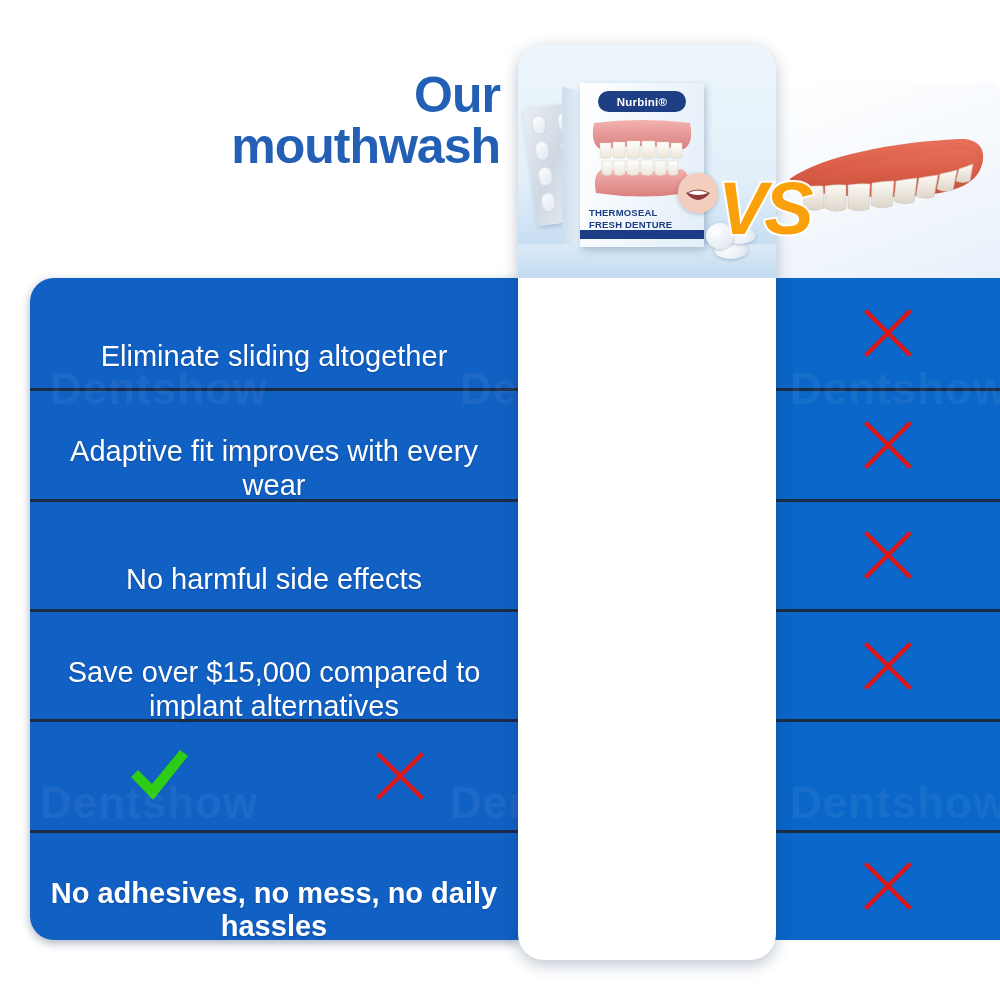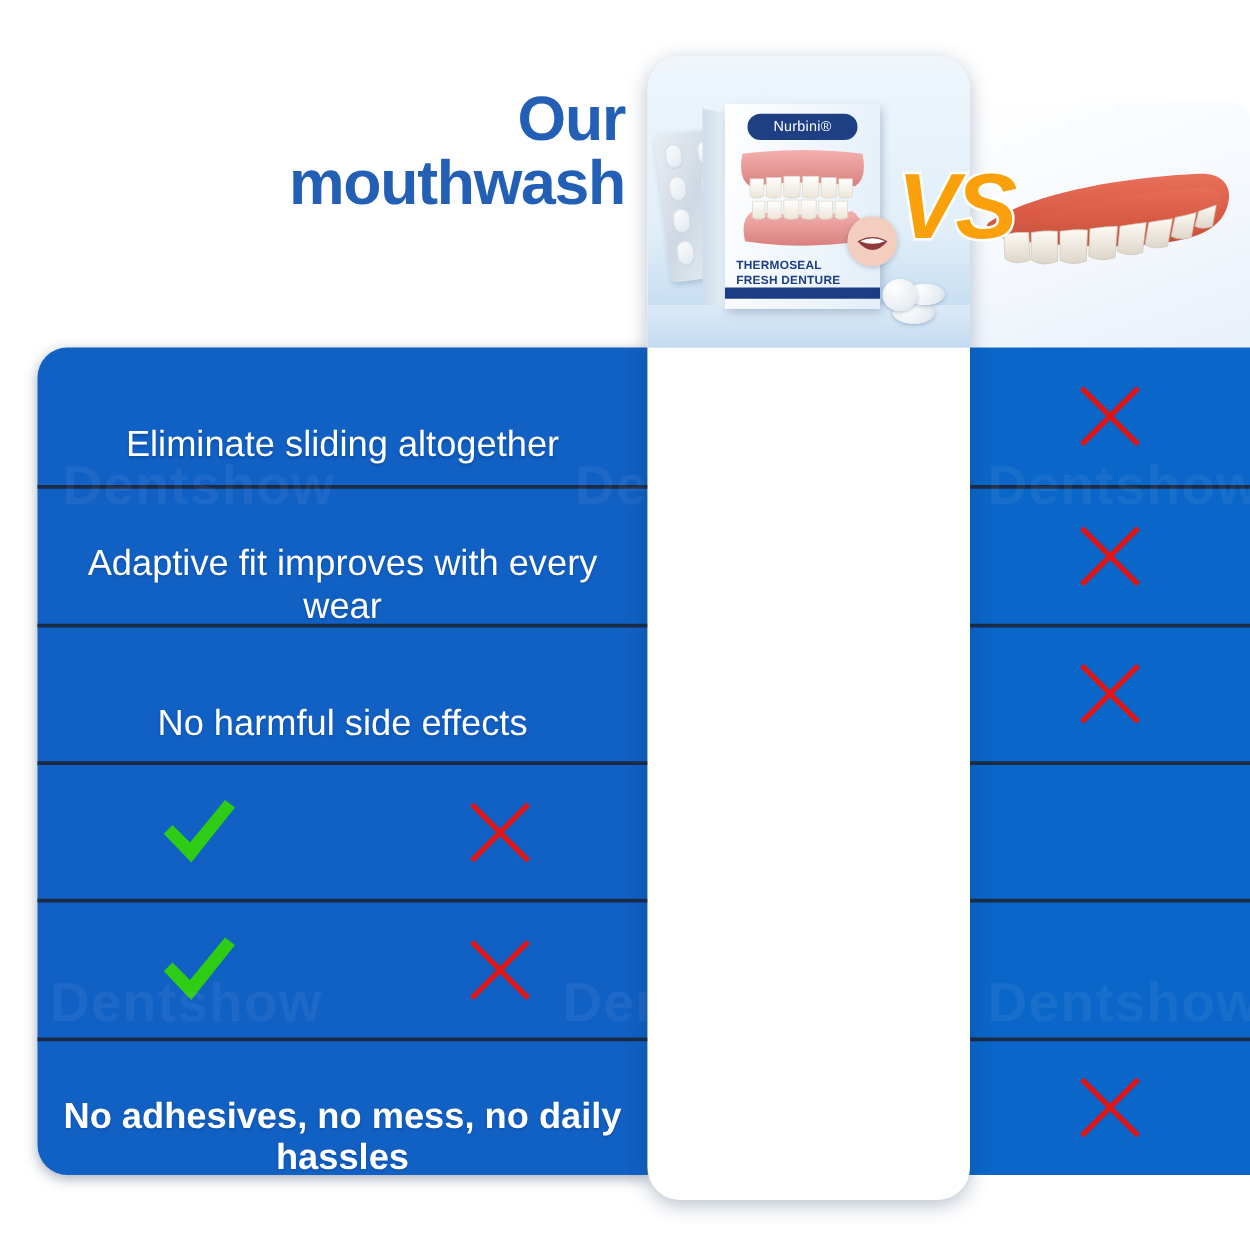--- a/index.html
+++ b/index.html
@@ -55,21 +55,21 @@
     box-shadow:2px 3px 7px rgba(40,70,110,.28);
   }
   .box-side{
     position:absolute;left:44px;top:46px;width:20px;height:156px;
     background:linear-gradient(90deg,#cdddec,#e8f1f8);
     transform:skewY(12deg);transform-origin:top right;
   }
   .badge-nurbini{
     position:absolute;left:18px;top:8px;width:88px;height:21px;
     background:#1F3F85;border-radius:11px;
-    color:#ffffff;font-size:11.5px;font-weight:normal;
+    color:#ffffff;font-size:11.5px;font-weight:bold;
     display:flex;align-items:center;justify-content:center;
     letter-spacing:.2px;
   }
   .teeth-window{
     position:absolute;left:8px;top:34px;width:108px;height:82px;overflow:hidden;
   }
   .box-label{
     position:absolute;left:9px;top:124px;width:106px;
     color:#1C3C86;font-size:9.5px;font-weight:bold;line-height:1.25;
     letter-spacing:.2px;
@@ -198,21 +198,21 @@
         <path d="M65,51 q12,-2 22,-1 l-1,25 q-12,4 -21,-1 Z"></path>
         <path d="M89,49 q12,-2 22,-2 l-2,25 q-12,4 -21,-1 Z"></path>
         <path d="M113,47 q12,-2 21,-3 l-3,24 q-11,4 -20,-1 Z"></path>
         <path d="M136,44 q11,-2 19,-3 l-4,22 q-10,3 -18,-1 Z"></path>
         <path d="M157,40 q10,-2 17,-4 l-4,20 q-9,3 -16,-1 Z"></path>
         <path d="M176,35 q9,-3 14,-5 l-3,17 q-8,3 -14,0 Z"></path>
       </g>
     </svg>
   </div>
 
-  <div class="vs-badge" style="color: rgb(250, 160, 10);">VS</div>
+  <div class="vs-badge" style="color: rgb(250, 160, 10); margin-top: 44px;">VS</div>
 
   <div class="product-card">
     <div class="product-photo">
       <div class="shelf"></div>
 
       <div class="blister">
         <div class="pill" style="left:7px;top:8px;"></div>
         <div class="pill" style="left:33px;top:8px;"></div>
         <div class="pill" style="left:7px;top:34px;"></div>
         <div class="pill" style="left:33px;top:34px;"></div>
@@ -333,20 +333,21 @@
     </div>
     <div class="cell-cross">
       <svg class="cross-ico" viewBox="0 0 54 54">
         <path d="M6,3 L51,48 L48,51 L3,6 Z" fill="#E01515"></path>
         <path d="M48,3 L51,6 L6,51 L3,48 Z" fill="#E01515"></path>
       </svg>
     </div>
   </div>
 
   <div class="row" style="height: 110.333px; border-top-color: rgb(27, 43, 68);">
+    <div class="cell-label">Save over $15,000 compared to implant alternatives</div>
     <div class="cell-mark">
       <svg class="check-ico" viewBox="0 0 66 60">
         <path d="M5,31 L12,24 L26,38 L54,4 L62,10 L27,54 Z" fill="#2ECC14"></path>
       </svg>
     </div>
     <div class="cell-cross">
       <svg class="cross-ico" viewBox="0 0 54 54">
         <path d="M6,3 L51,48 L48,51 L3,6 Z" fill="#E01515"></path>
         <path d="M48,3 L51,6 L6,51 L3,48 Z" fill="#E01515"></path>
       </svg>

